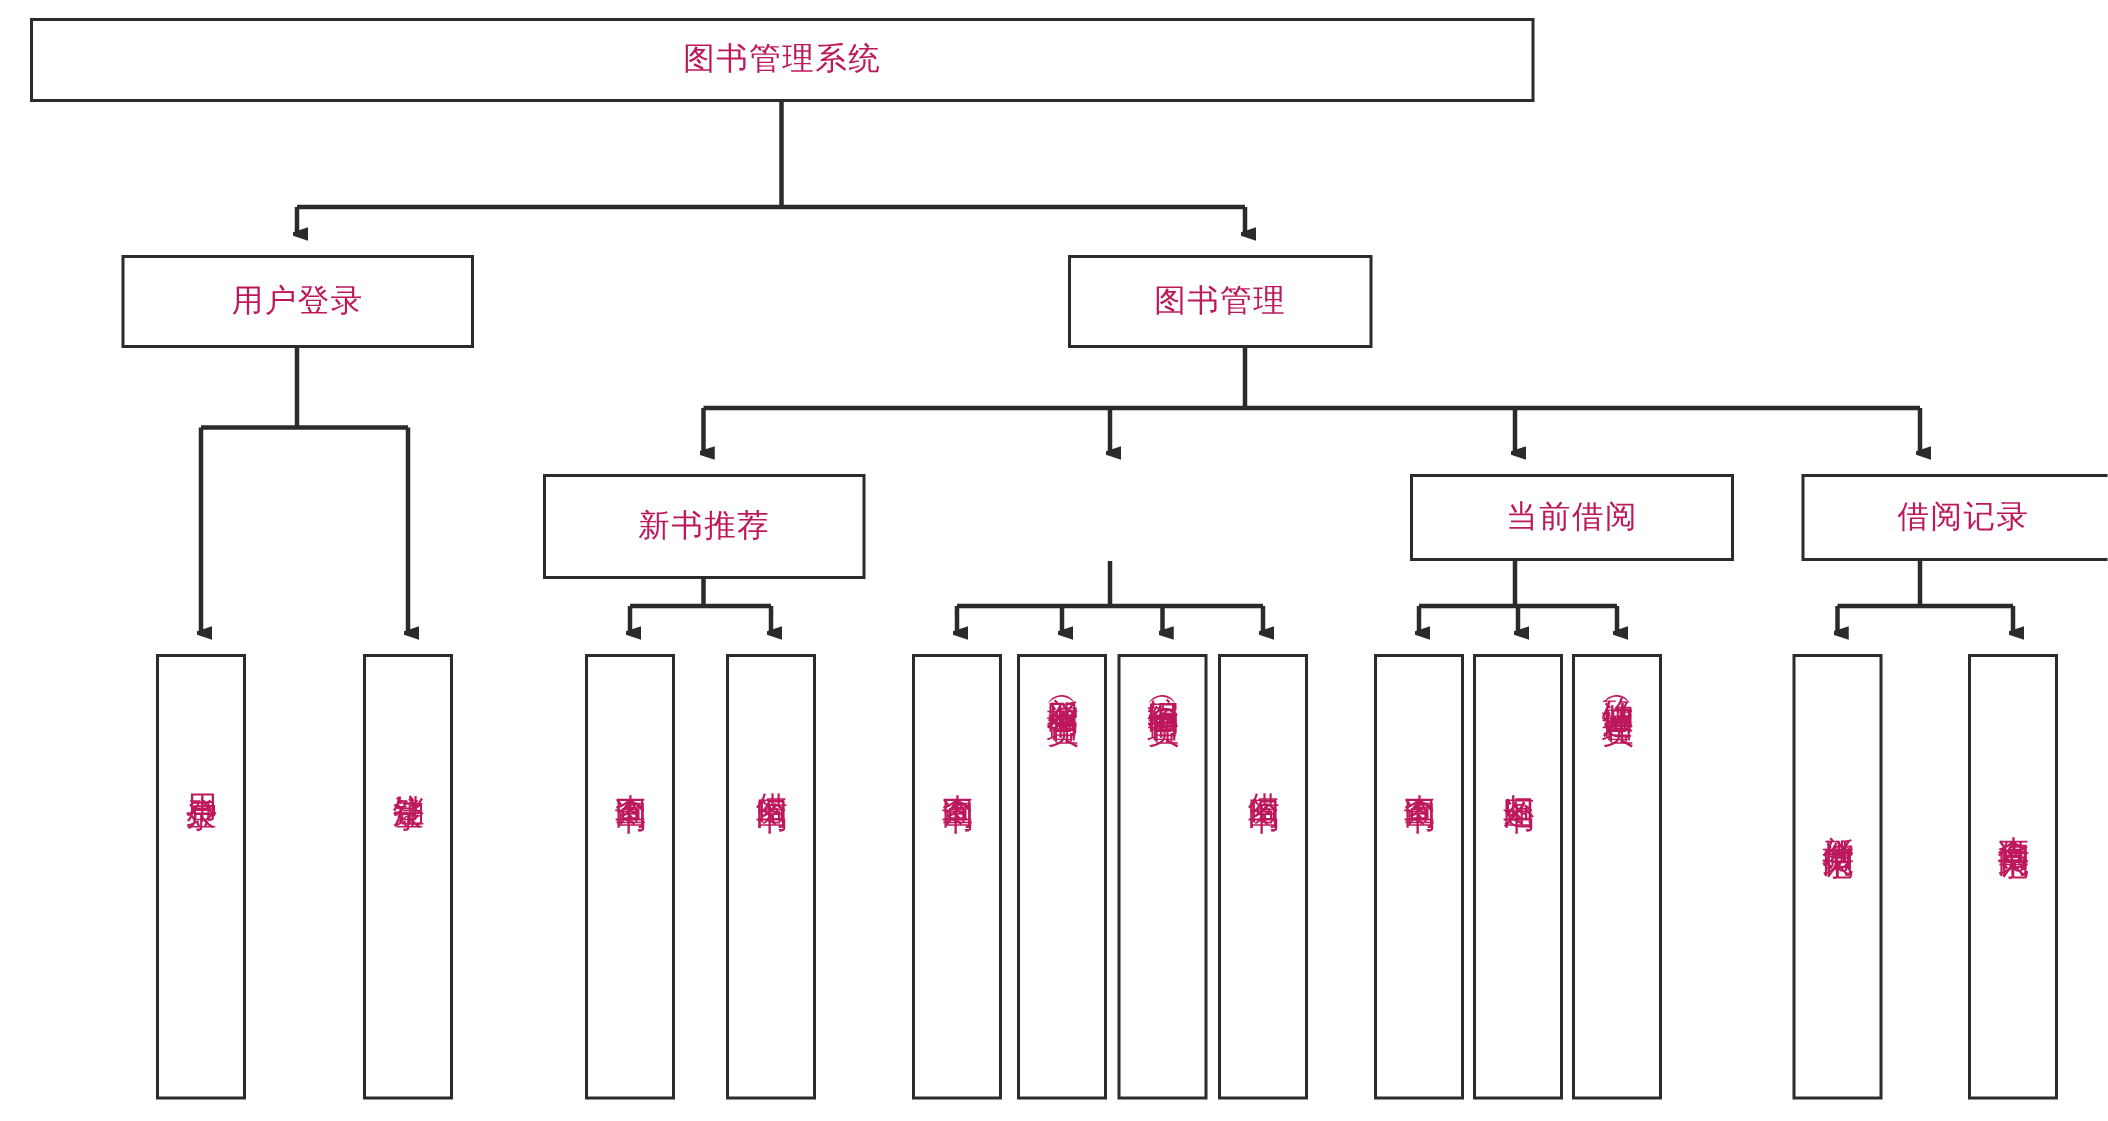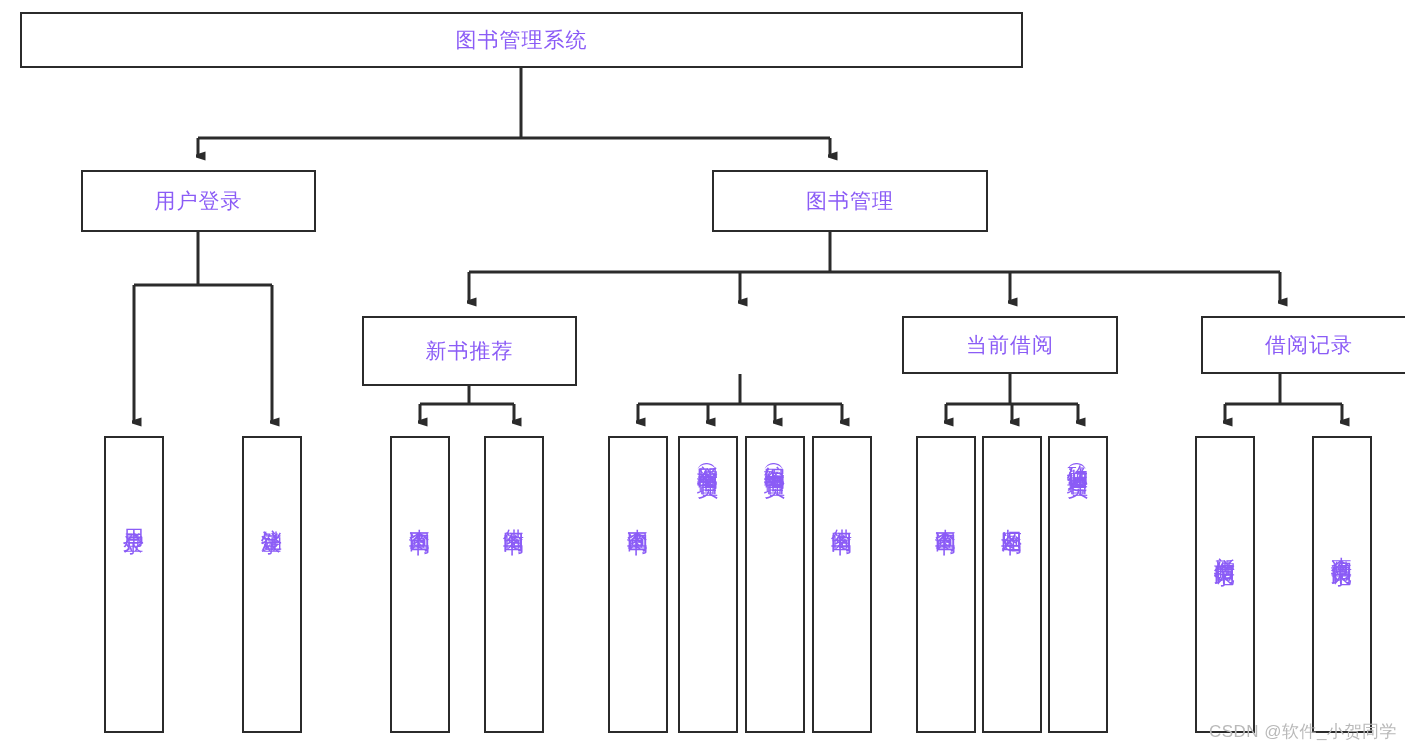--- a/index.html
+++ b/index.html
@@ -29,21 +29,21 @@
     pointer-events: none;
   }
   .node {
     position: absolute;
     box-sizing: border-box;
     border: 2px solid #2b2b2b;
     background: #ffffff;
     display: flex;
     align-items: center;
     justify-content: center;
-    color: #8b5cf6;
+    color: #be185d;
   }
   .node.horiz .node-label {
     font-size: 21px;
     line-height: 1.2;
     letter-spacing: 1px;
     white-space: nowrap;
   }
   .node.vert {
     align-items: flex-start;
     justify-content: center;
@@ -133,28 +133,28 @@
     </g>
   </svg>
 
   <div class="node horiz" style="left:20px; top:12px; width:1003px; height:56px;">
     <span class="node-label">图书管理系统</span>
   </div>
 
   <div class="node horiz" style="left:81px; top:170px; width:235px; height:62px;">
     <span class="node-label">用户登录</span>
   </div>
-  <div class="node horiz" style="left:712px; top:170px; width:276px; height:62px;">
+  <div class="node horiz" style="left:712px; top:170px; width:203px; height:62px;">
     <span class="node-label">图书管理</span>
   </div>
 
   <div class="node horiz" style="left:362px; top:316px; width:215px; height:70px;">
     <span class="node-label">新书推荐</span>
   </div>
-  <div class="node horiz" style="left:902px; top:316px; width:216px; height:58px;">
+  <div class="node horiz" style="left:940px; top:316px; width:216px; height:58px;">
     <span class="node-label">当前借阅</span>
   </div>
   <div class="node horiz" style="left:1172px; top:316px; width:216px; height:58px;margin-left:29px;">
     <span class="node-label">借阅记录</span>
   </div>
 
   <div class="node vert mid" style="left:104px; top:436px; width:60px; height:297px;">
     <span class="node-label">用户登录</span>
   </div>
   <div class="node vert mid" style="left:242px; top:436px; width:60px; height:297px;">
@@ -187,15 +187,14 @@
   <div class="node vert top" style="left:1048px; top:436px; width:60px; height:297px;">
     <span class="node-label">确认归还（管理员）</span>
   </div>
   <div class="node vert midshort" style="left:1195px; top:436px; width:60px; height:297px;">
     <span class="node-label">新增借阅记录</span>
   </div>
   <div class="node vert midshort" style="left:1312px; top:436px; width:60px; height:297px;">
     <span class="node-label">查询借阅记录</span>
   </div>
 
-  <div id="watermark">CSDN @软件_小贺同学</div>
 
 </div>
 
 </body></html>

